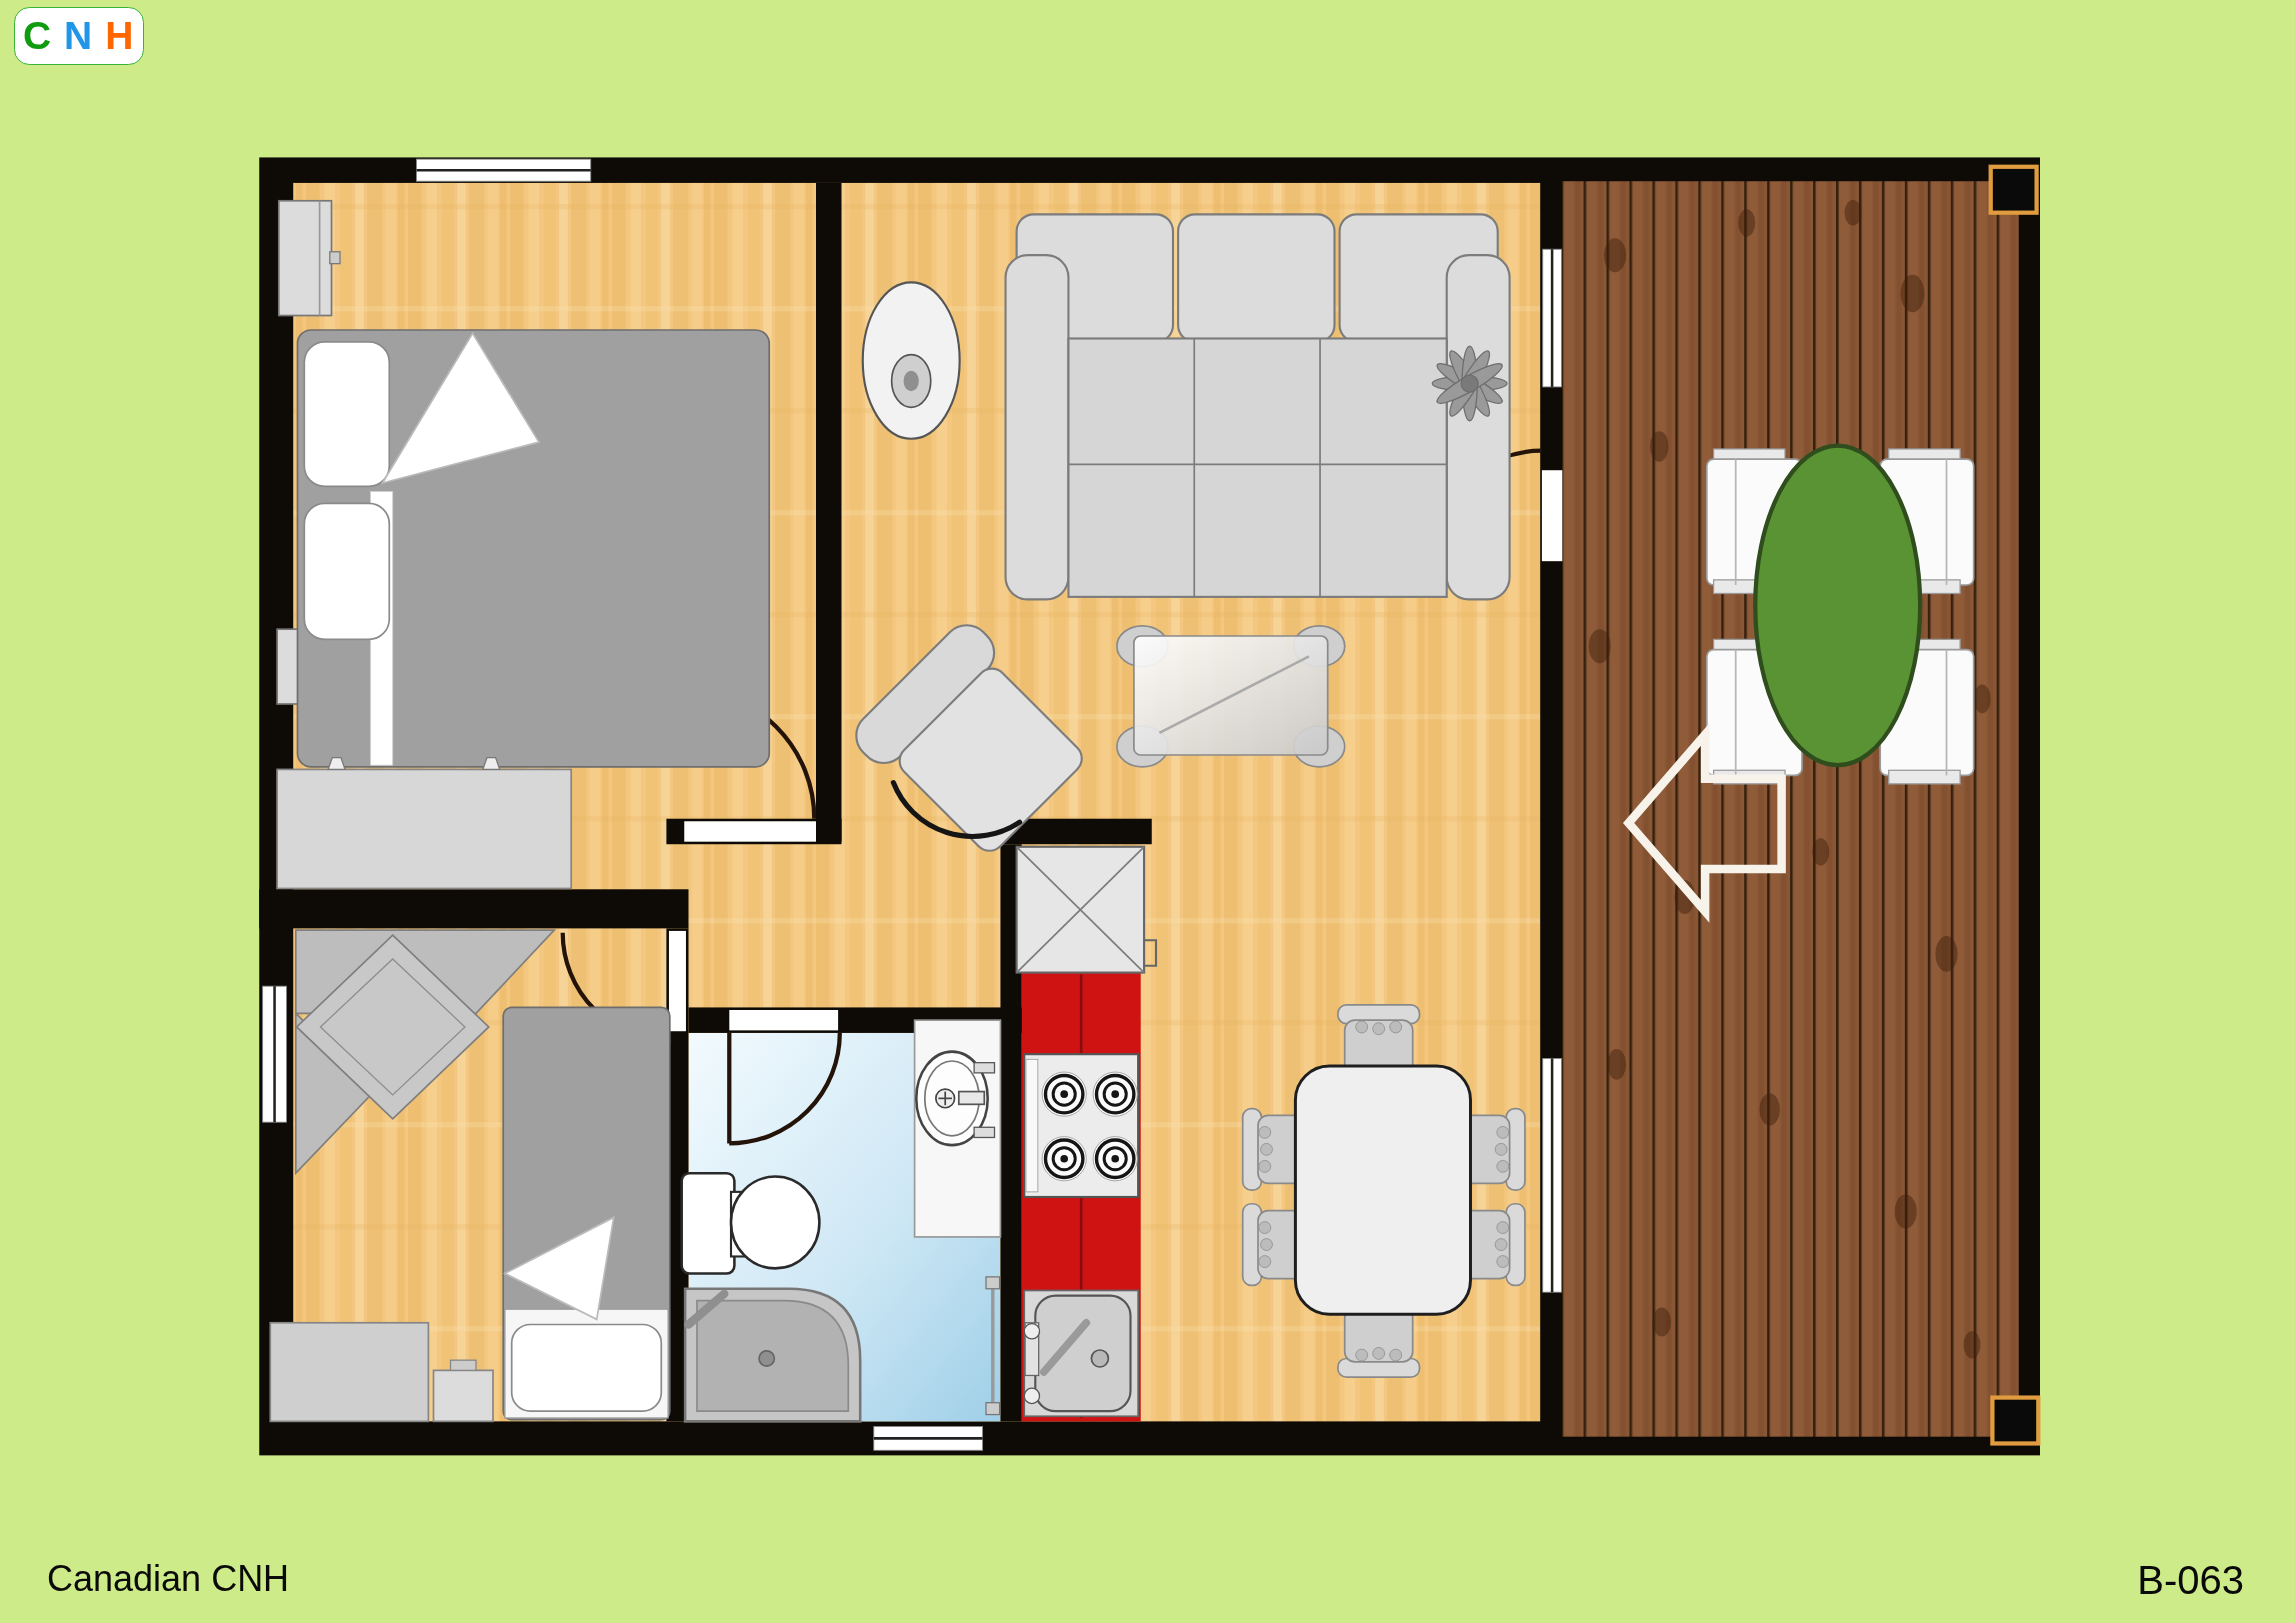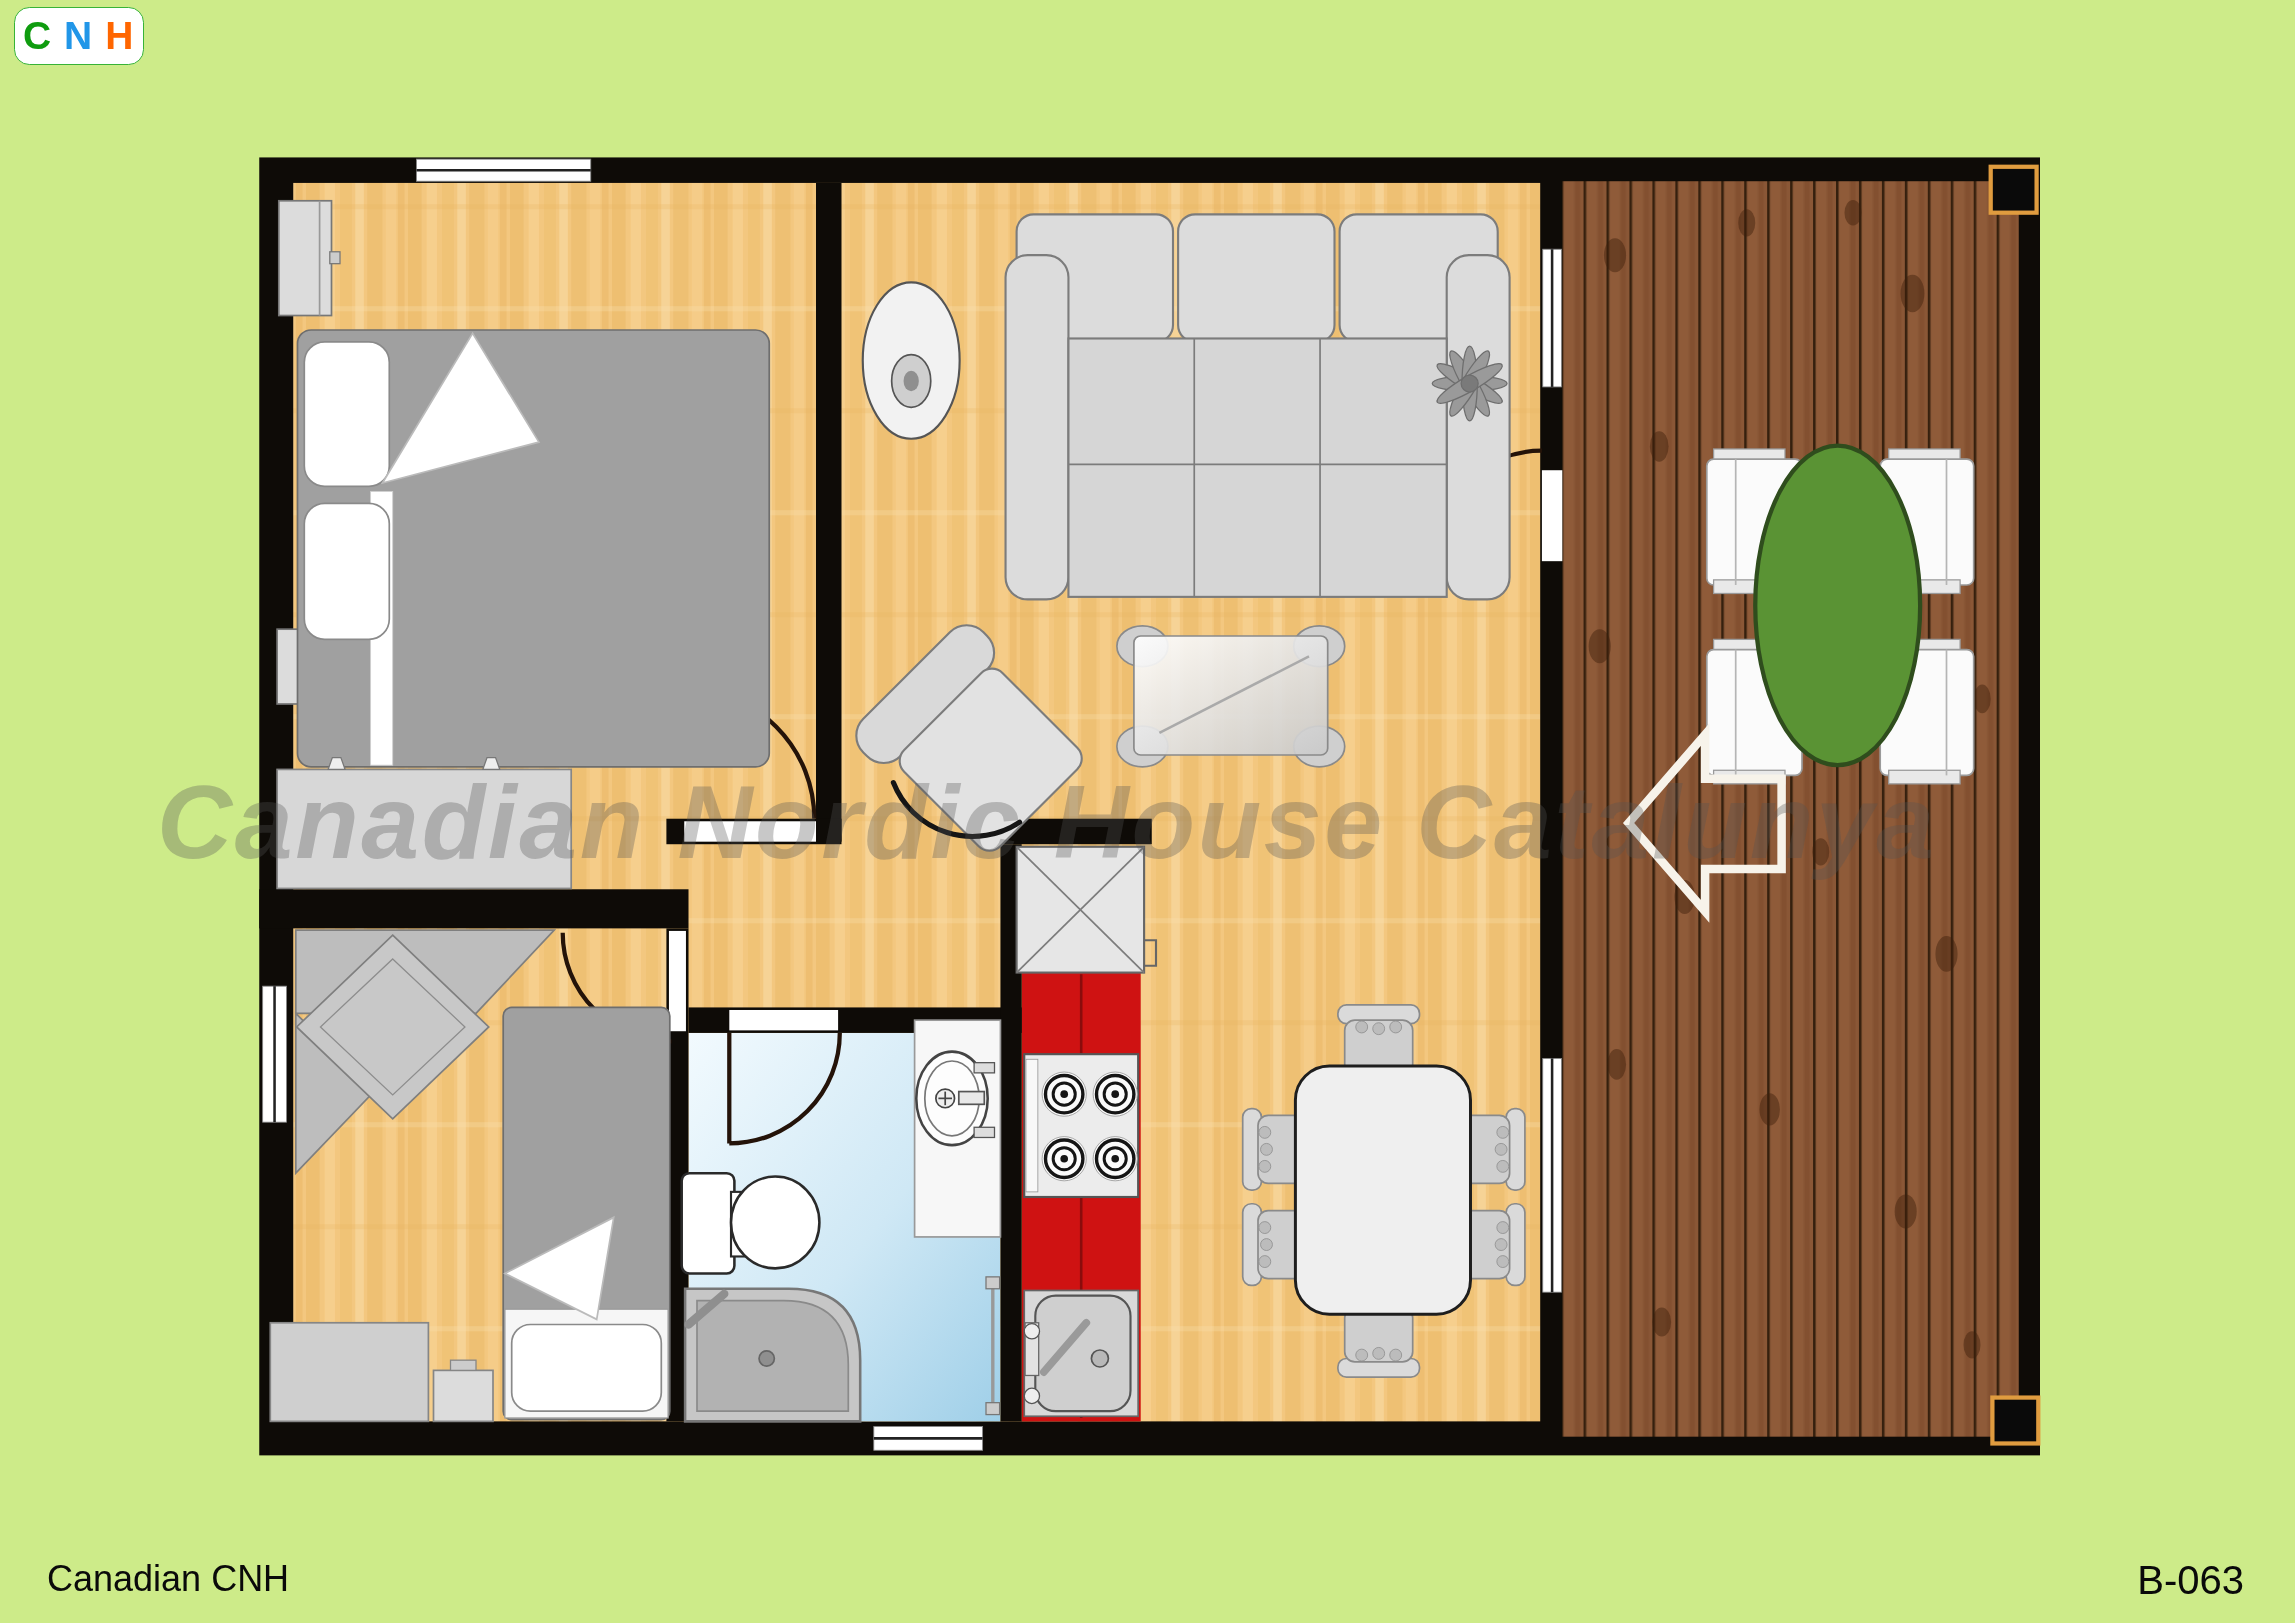--- a/index.html
+++ b/index.html
@@ -362,21 +362,20 @@
         <rect x="2222" y="752" width="84" height="16" fill="#e9e9e9" stroke="#9a9a9a" stroke-width="1.5"></rect>
         <rect x="2212" y="764" width="110" height="148" rx="8" fill="#fbfbfb" stroke="#9a9a9a" stroke-width="2"></rect>
         <rect x="2222" y="906" width="84" height="16" fill="#e9e9e9" stroke="#9a9a9a" stroke-width="1.5"></rect>
         <line x1="2290" y1="764" x2="2290" y2="912" stroke="#b5b5b5" stroke-width="2"></line>
       </g>
       <ellipse cx="2162" cy="712" rx="97" ry="188" fill="#5a9334" stroke="#2f4d1d" stroke-width="5"></ellipse>
       <polygon points="1916,968 2006,864 2006,916 2096,916 2096,1022 2006,1022 2006,1072" fill="none" stroke="#f7f3ea" stroke-width="10" stroke-linejoin="miter"></polygon>
     </g>
   </svg>
 
-  <div class="watermark">Canadian Nordic House Catalunya</div>
 
   <div class="logo">
     <span class="lc">C</span>
     <span class="ln">N</span>
     <span class="lh">H</span>
   </div>
 
   <div class="footer-left">Canadian CNH</div>
   <div class="footer-right">B-063</div>
 

